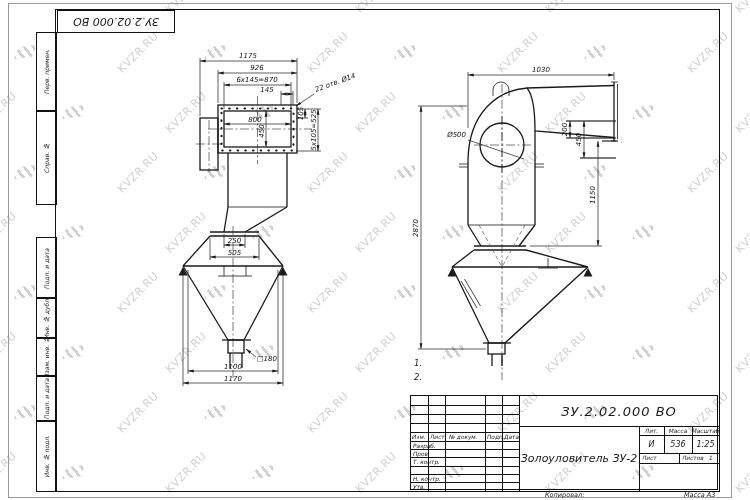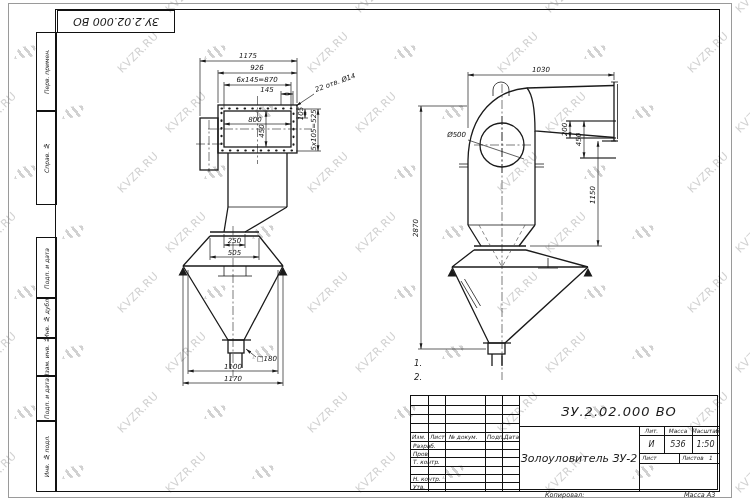--- a/index.html
+++ b/index.html
@@ -330,21 +330,21 @@
 
     <div class="cent" style="left:108px;top:30px;width:120px;height:65px;">
       <span id="tb-name">Золоуловитель ЗУ-2</span>
     </div>
 
     <div class="cent tbl" style="left:228px;top:30px;width:25px;height:9px;">Лит.</div>
     <div class="cent tbl" style="left:253px;top:30px;width:28px;height:9px;">Масса</div>
     <div class="cent tbl" style="left:281px;top:30px;width:27px;height:9px;">Масштаб</div>
     <div class="cent val" style="left:228px;top:39px;width:25px;height:18px;">И</div>
     <div class="cent val" style="left:253px;top:39px;width:28px;height:18px;">536</div>
-    <div class="cent val" style="left:281px;top:39px;width:27px;height:18px;">1:50</div>
+    <div class="cent val" style="left:281px;top:39px;width:27px;height:18px;">1:25</div>
 
     <span class="tbl" style="left:231px;top:59px;">Лист</span>
     <span class="tbl" style="left:271px;top:59px;">Листов</span>
     <span class="tbl" style="left:298px;top:59px;">1</span>
 
   </div>
 
   <span class="edge-txt" style="left:545px;top:491px;">Копировал:</span>
   <span class="edge-txt" style="left:684px;top:491px;">Масса А3</span>
 

